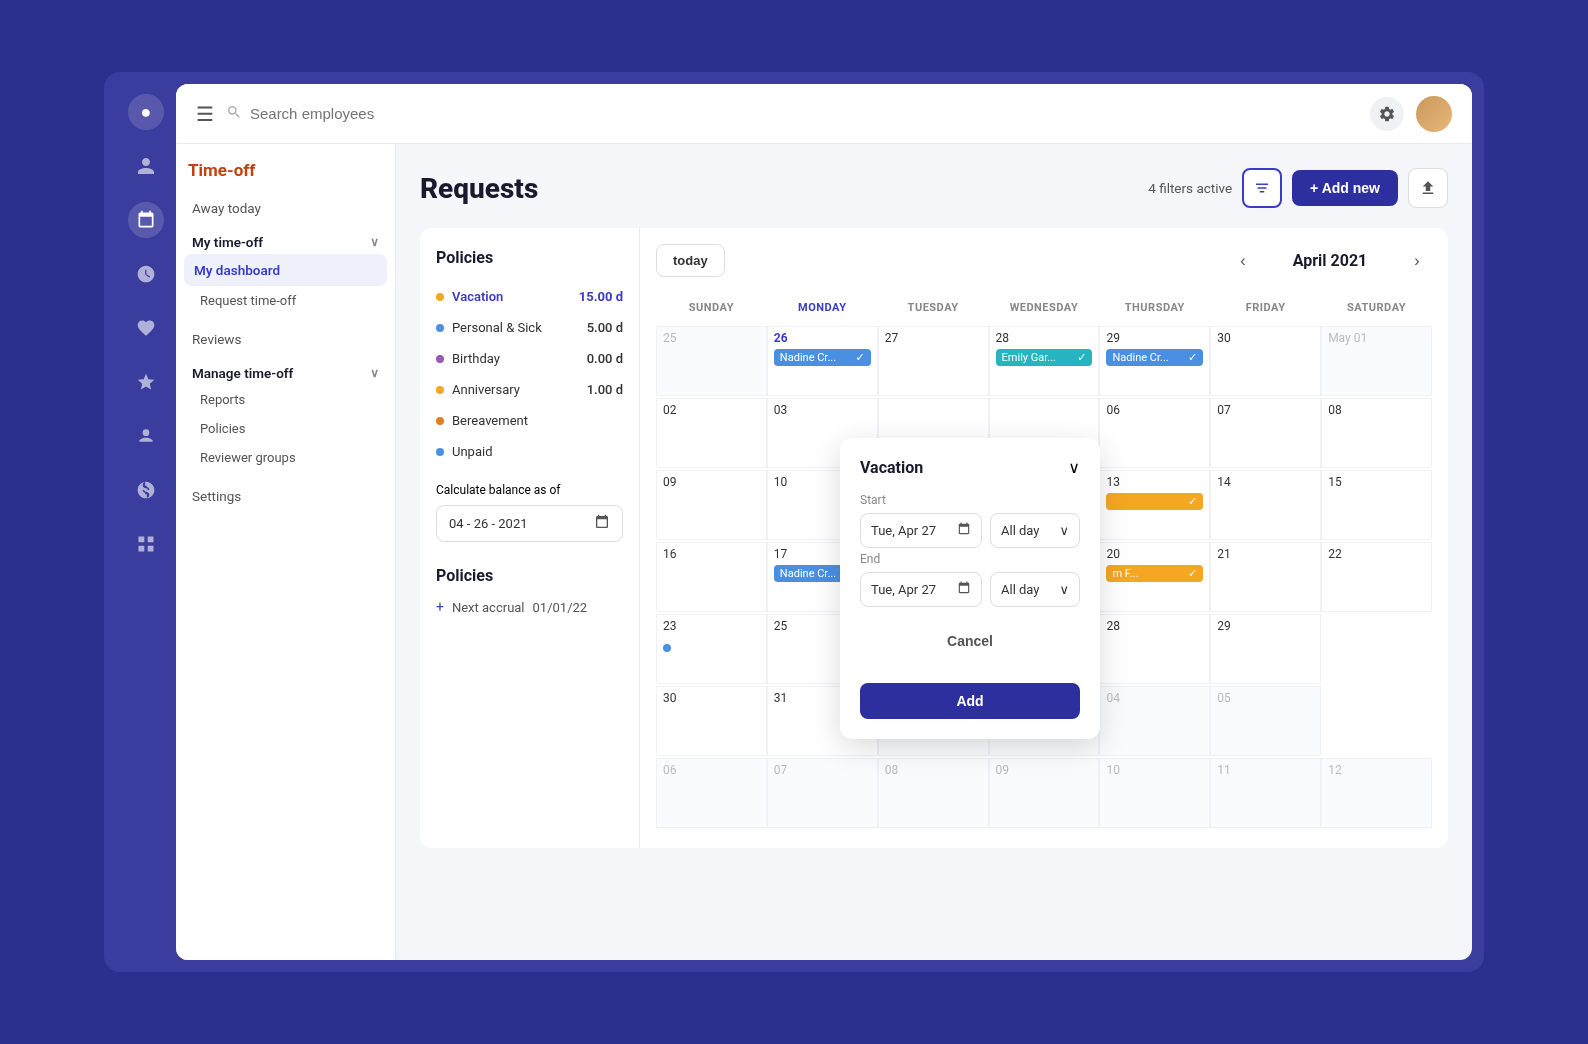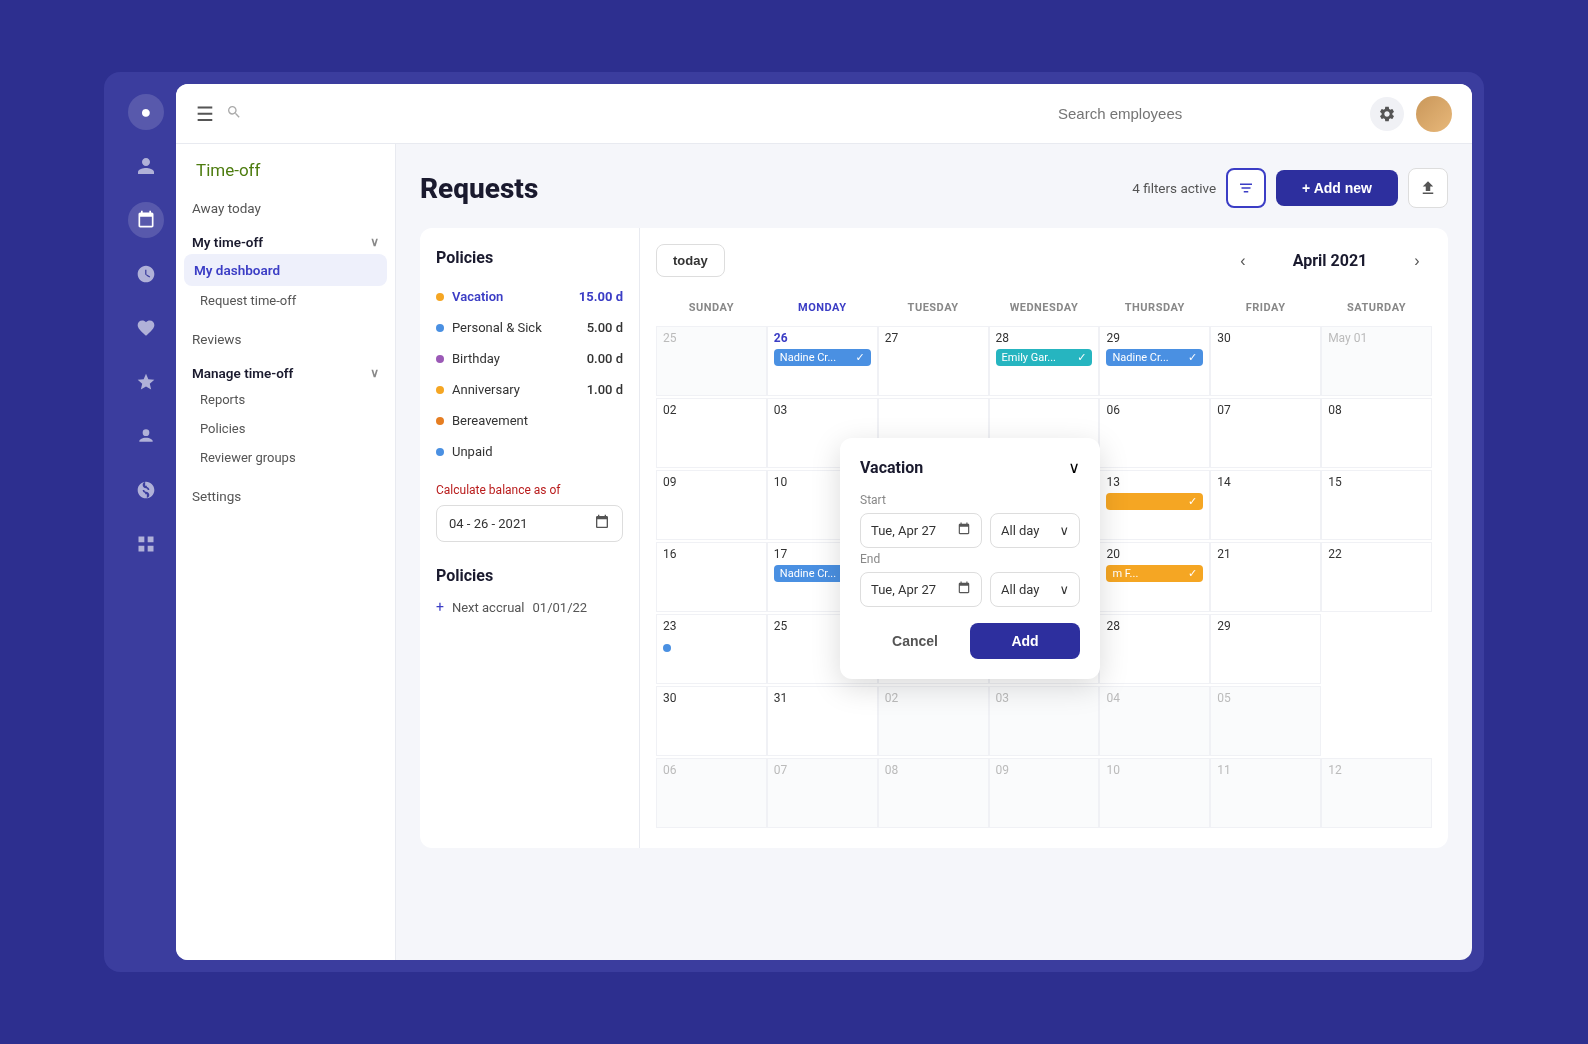--- a/index.html
+++ b/index.html
@@ -68,21 +68,20 @@
     .topbar-menu-icon {
       color: #555;
       font-size: 20px;
       cursor: pointer;
     }
     .topbar-search {
       display: flex;
       align-items: center;
       gap: 8px;
       flex: 1;
-      justify-content: space-between;
     }
     .topbar-search input {
       border: none;
       outline: none;
       font-size: 15px;
       color: #888;
       background: transparent;
       width: 300px;
     }
     .topbar-search-icon {
@@ -124,23 +123,23 @@
     
     .sidebar {
       width: 220px;
       background: white;
       padding: 16px 0;
       border-right: 1px solid #e8eaf0;
       overflow-y: auto;
     }
     .sidebar-title {
       font-size: 17px;
-      font-weight: 400;
-      color: #4d7c0f;
-      padding: 0 20px 12px;
+      font-weight: 700;
+      color: #c2410c;
+      padding: 0 12px 12px;
     }
     .sidebar-item {
       padding: 8px 16px;
       font-size: 13.5px;
       color: #555;
       cursor: pointer;
       display: flex;
       align-items: center;
       gap: 8px;
     }
@@ -211,21 +210,21 @@
       justify-content: center;
       color: #3b3dc5;
       cursor: pointer;
       font-size: 16px;
     }
     .btn-add-new {
       background: #2d2f9e;
       color: white;
       border: none;
       border-radius: 8px;
-      padding: 10px 26px;
+      padding: 10px 18px;
       font-size: 14px;
       font-weight: 600;
       cursor: pointer;
       display: flex;
       align-items: center;
       gap: 6px;
     }
     .btn-upload {
       width: 40px;
       height: 40px;
@@ -291,21 +290,21 @@
     }
     .policy-item.highlighted .policy-value {
       color: #3b3dc5;
       font-weight: 700;
     }
     .calculate-section {
       margin-top: 16px;
     }
     .calculate-label {
       font-size: 12px;
-      color: #b91c1c;
+      color: #000000;
       margin-bottom: 8px;
     }
     .date-input-box {
       display: flex;
       align-items: center;
       justify-content: space-between;
       border: 1px solid #ddd;
       border-radius: 8px;
       padding: 8px 12px;
       font-size: 13px;
@@ -490,22 +489,23 @@
       justify-content: space-between;
       border: 1px solid #ddd;
       border-radius: 8px;
       padding: 8px 10px;
       font-size: 13px;
       color: #333;
       min-width: 90px;
     }
     .popup-actions {
       display: flex;
-      gap: 0;
+      gap: 24px;
       margin-top: 16px;
+      flex-direction: column;
     }
     .btn-cancel {
       flex: 1;
       padding: 10px;
       border: none;
       background: none;
       font-size: 14px;
       font-weight: 600;
       color: #555;
       cursor: pointer;

